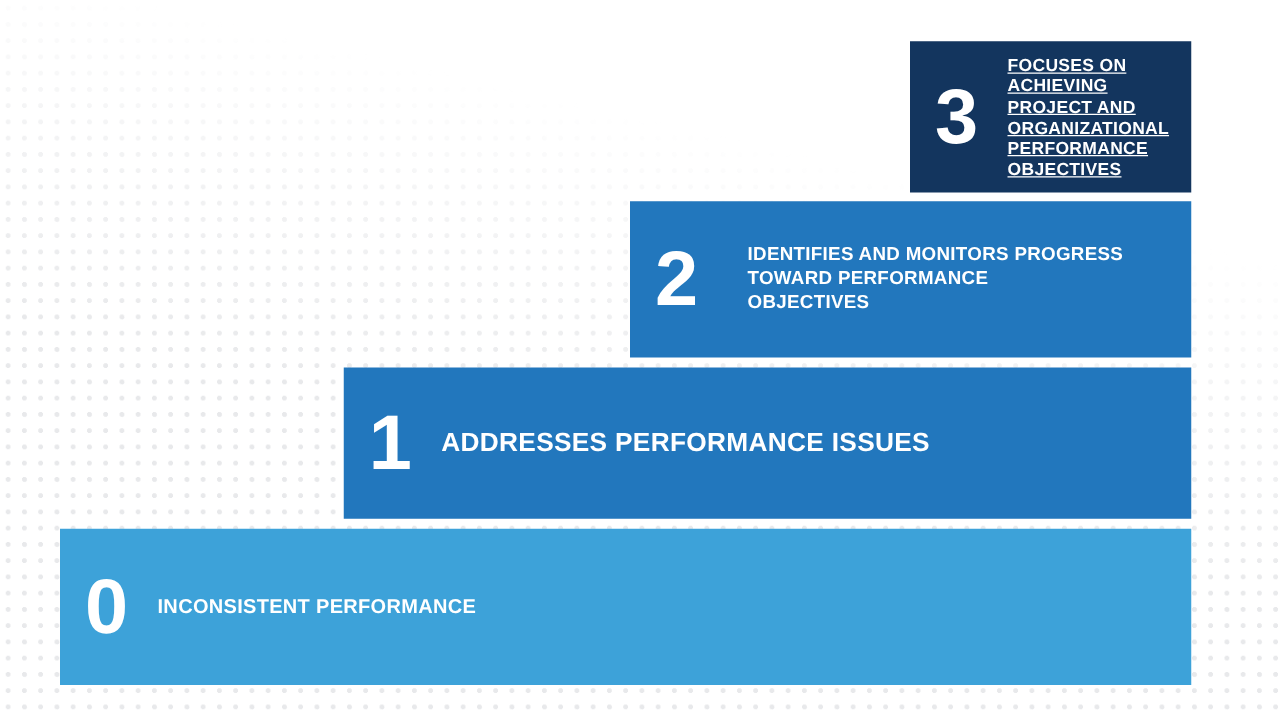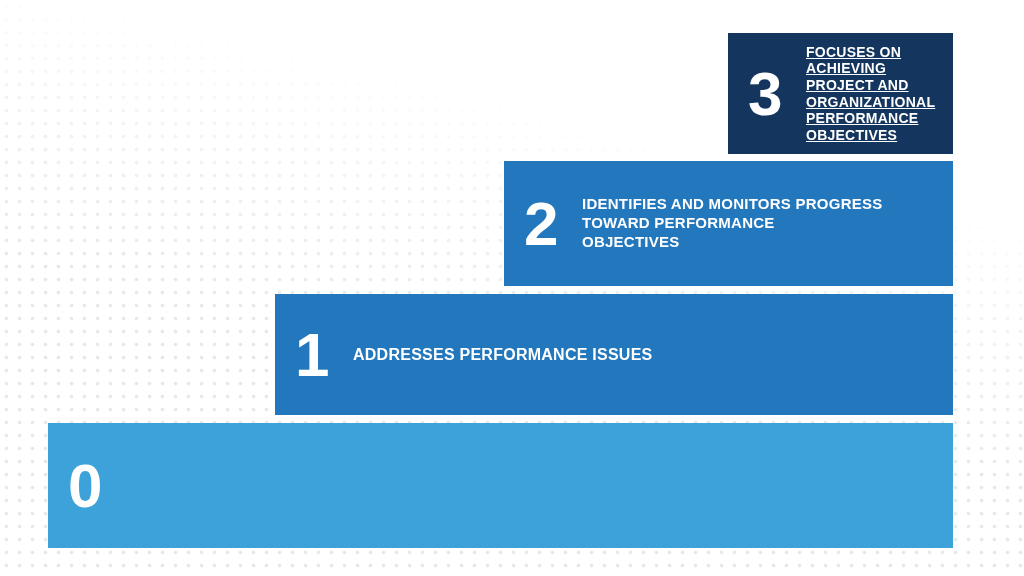--- a/index.html
+++ b/index.html
@@ -49,22 +49,22 @@
     white-space: pre-line;
     letter-spacing: 0.25px;
   }
   
   .level-3 { left: 728px; top: 33px;  width: 225px; height: 121px; }
   .level-2 { left: 504px; top: 161px; width: 449px; height: 125px; }
   .level-1 { left: 275px; top: 294px; width: 678px; height: 121px; }
   .level-0 { left: 48px;  top: 423px; width: 905px; height: 125px; }
 
   .level-3 .label { font-size: 14px;   line-height: 1.18; max-width: 150px; text-decoration: underline; }
-  .level-2 .label { font-size: 15px;   line-height: 1.25; max-width: 340px; }
-  .level-1 .label { font-size: 16px; }
+  .level-2 .label { font-size: 15px;   line-height: 1.25; max-width: 340px; margin-left: 16px; }
+  .level-1 .label { font-size: 21px; }
   .level-0 .label { font-size: 16px; }
 </style>
 </head>
 <body>
 
 <div class="stage">
   <div class="dots"></div>
 
   <div class="bar level-3" style="background-color: rgb(19, 53, 94);">
     <span class="num">3</span>
@@ -83,14 +83,15 @@
 OBJECTIVES</span>
   </div>
 
   <div class="bar level-1" style="background-color: rgb(34, 119, 189);">
     <span class="num">1</span>
     <span class="label">ADDRESSES PERFORMANCE ISSUES</span>
   </div>
 
   <div class="bar level-0" style="background-color: rgb(61, 162, 217);">
     <span class="num">0</span>
+    <span class="label">INCONSISTENT PERFORMANCE</span>
   </div>
 </div>
 
 </body></html>

